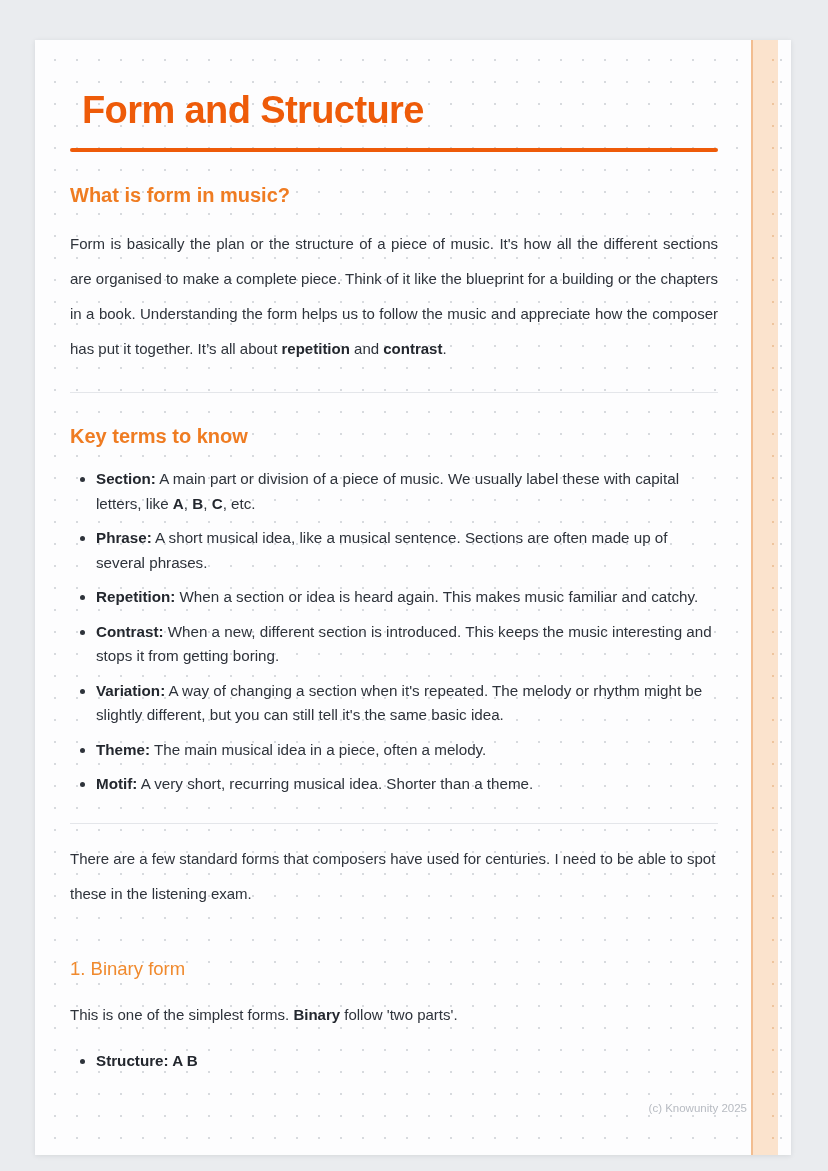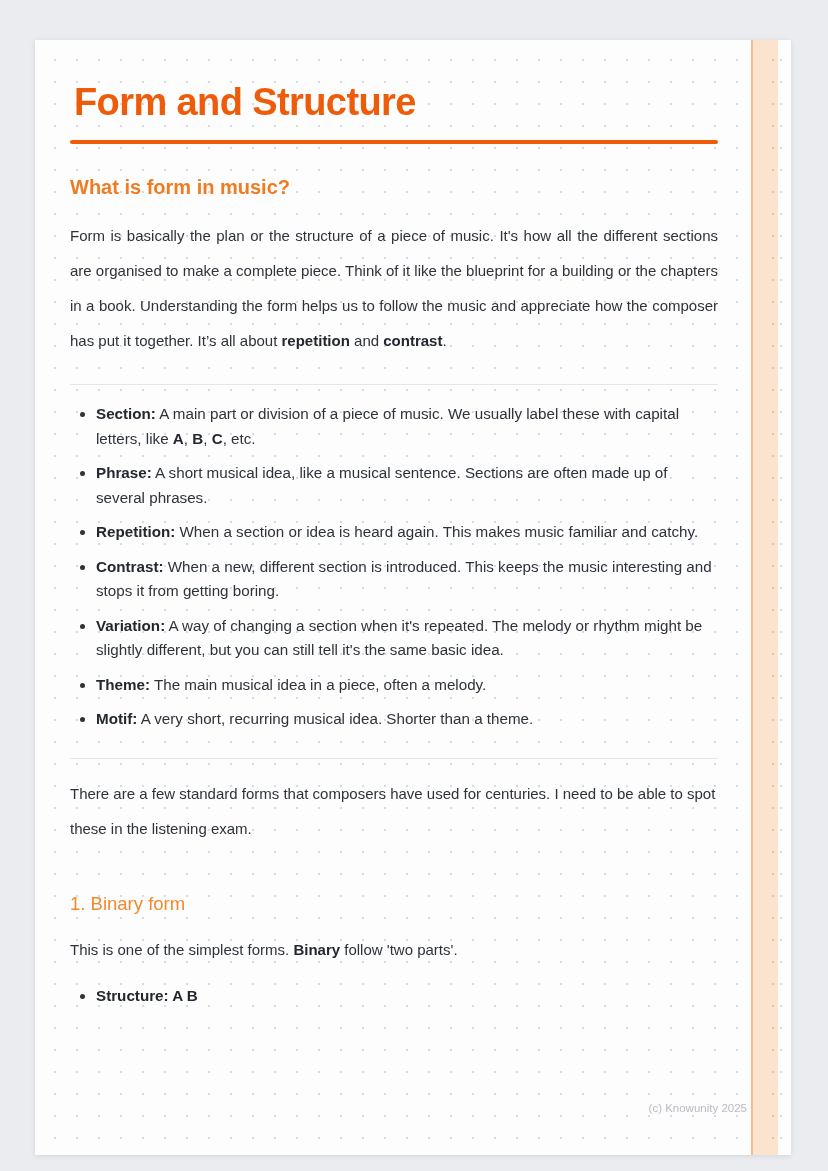--- a/index.html
+++ b/index.html
@@ -30,21 +30,21 @@
     background-size: 22px 22px;
     background-position: 9px 9px;
     border-left: 2px solid #f2bd90;
   }
   .content {
     position: relative;
     padding: 36px 73px 0 35px;
     color: #2e333b;
   }
   h1 {
-    margin: 4px;
+    margin: 12px;
     font-size: 38px;
     line-height: 44px;
     font-weight: bold;
     letter-spacing: -0.6px;
     color: #ee5b09;
   }
   .title-rule {
     height: 4px;
     background: #ee5b09;
     border-radius: 2px;
@@ -104,20 +104,21 @@
   <div class="content">
 
     <h1>Form and Structure</h1>
     <div class="title-rule"></div>
 
     <h2>What is form in music?</h2>
     <p class="justified"><span>Form is basically the plan or the structure of a piece of music. It's how all the different sections are organised to make a complete piece. Think of it like the blueprint for a building or the chapters in a book. Understanding the form helps us to follow the music and appreciate how the composer has put it together. It’s all about </span><strong>repetition</strong><span> and </span><strong>contrast</strong><span>.</span></p>
 
     <hr>
 
+    <h2>Key terms to know</h2>
     <ul>
       <li><strong>Section:</strong><span> A main part or division of a piece of music. We usually label these with capital letters, like </span><strong>A</strong><span>, </span><strong>B</strong><span>, </span><strong>C</strong><span>, etc.</span></li>
       <li><strong>Phrase:</strong><span> A short musical idea, like a musical sentence. Sections are often made up of several phrases.</span></li>
       <li><strong>Repetition:</strong><span> When a section or idea is heard again. This makes music familiar and catchy.</span></li>
       <li><strong>Contrast:</strong><span> When a new, different section is introduced. This keeps the music interesting and stops it from getting boring.</span></li>
       <li><strong>Variation:</strong><span> A way of changing a section when it's repeated. The melody or rhythm might be slightly different, but you can still tell it's the same basic idea.</span></li>
       <li><strong>Theme:</strong><span> The main musical idea in a piece, often a melody.</span></li>
       <li><strong>Motif:</strong><span> A very short, recurring musical idea. Shorter than a theme.</span></li>
     </ul>
 

